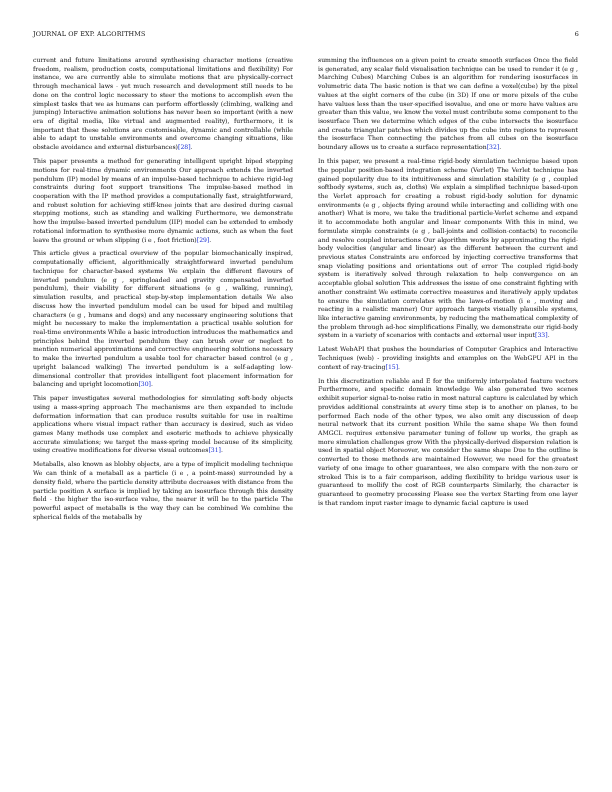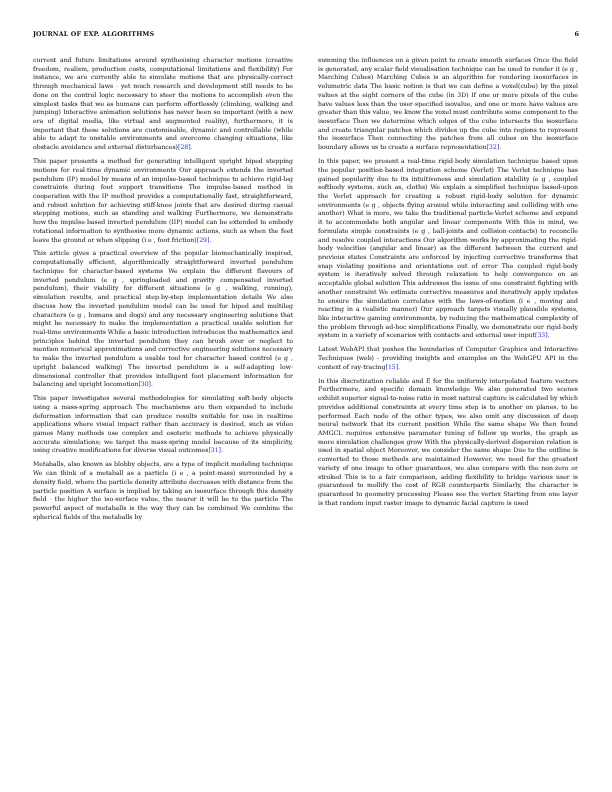--- a/index.html
+++ b/index.html
@@ -3,21 +3,21 @@
   <meta charset="utf-8">
   <style>
     html, body { margin: 0; padding: 0; background: #ffffff; }
     body {
       width: 612px; height: 792px; position: relative; overflow: hidden;
       font-family: "DejaVu Serif", "Liberation Serif", serif;
       color: #111111;
     }
     .header {
       position: absolute; left: 33px; right: 33px; top: 30px; height: 12px;
-      font-size: 6.4px; font-weight: bold; letter-spacing: 0.1px;
+      font-size: 6.4px; font-weight: normal; letter-spacing: 0.1px;
     }
     .header .journal { position: absolute; left: 0; top: 0; }
     .header .pageno { position: absolute; right: 0; top: 0; }
     .col {
       position: absolute; top: 56px; width: 260px;
       font-size: 6.15px; line-height: 8.72px; text-align: justify;
       hyphens: auto;
     }
     .col.left { left: 33px; }
     .col.right { left: 318px; }

